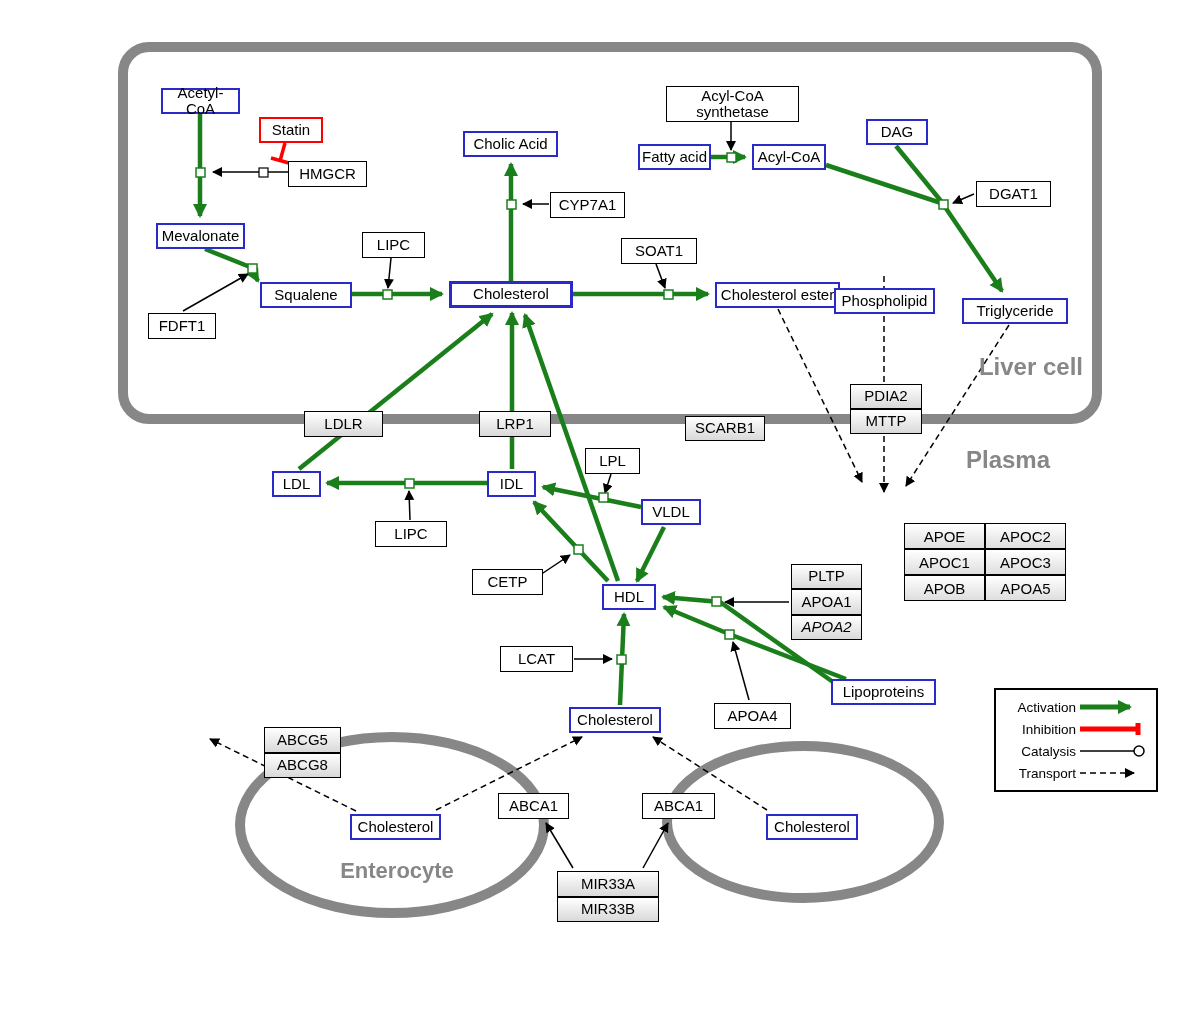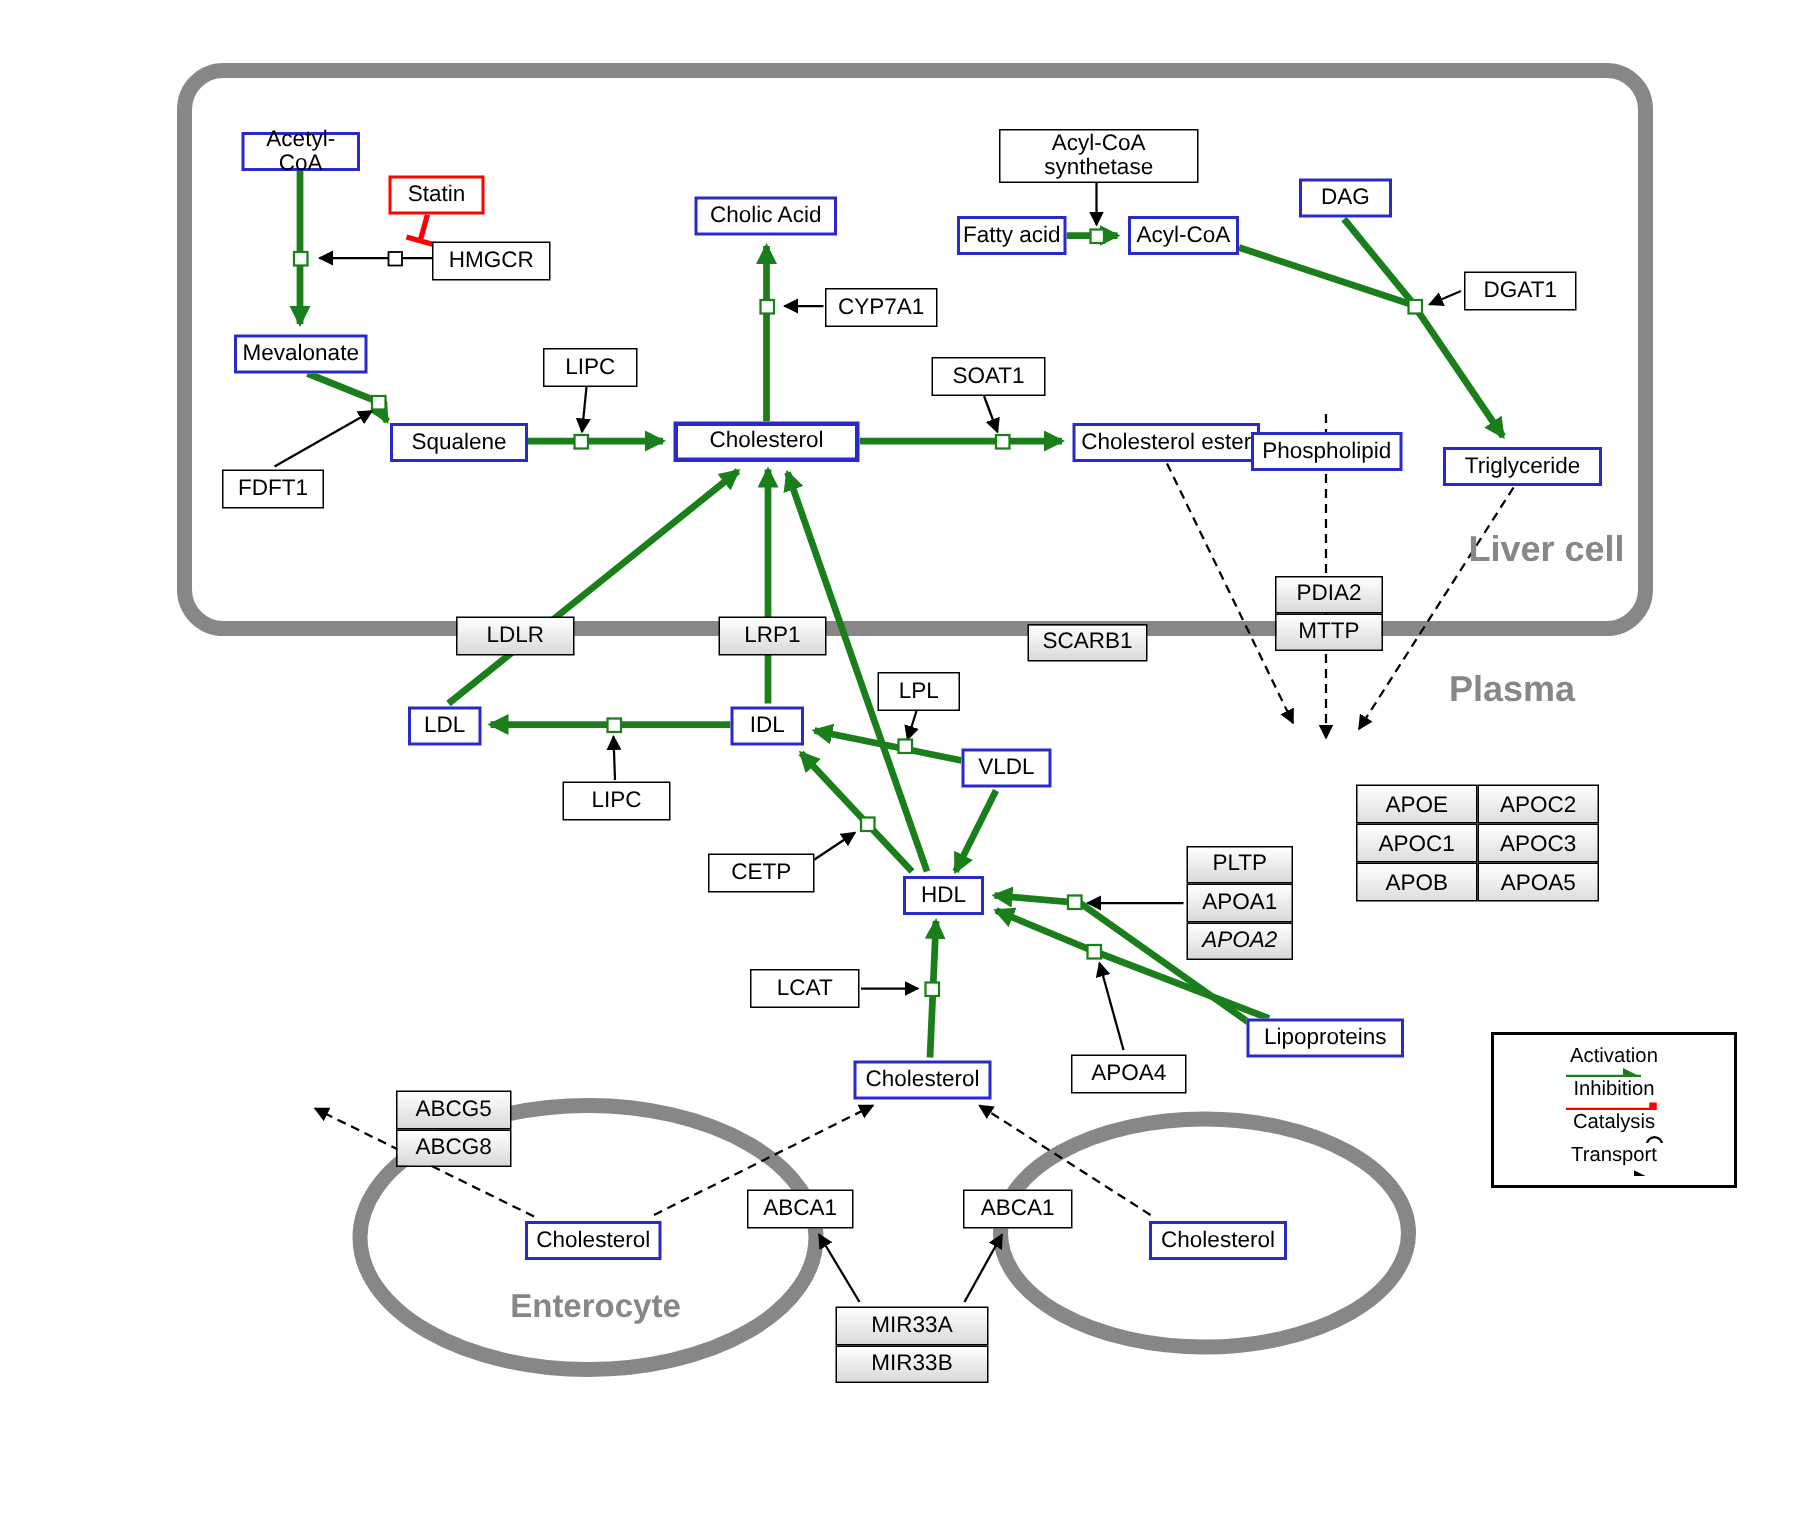--- a/index.html
+++ b/index.html
@@ -22,21 +22,21 @@
   .comp-shape{stroke:var(--compartment,#878787);stroke-width:10;fill:none;}
   .anchor{fill:#fff;stroke:var(--activation,#1a7f1a);stroke-width:1.5;}
   .anchor-b{fill:#fff;stroke:#000;stroke-width:1.2;}
   .apo-table{position:absolute;display:grid;grid-template-columns:81px 81px;}
   .apo-cell{width:81px;height:26px;box-sizing:border-box;border:1px solid #000;
             display:flex;align-items:center;justify-content:center;font-size:15px;
             background:linear-gradient(#ffffff,#dedede);}
   #legend{position:absolute;left:994px;top:688px;width:164px;height:104px;box-sizing:border-box;
           border:2px solid #000;background:#fff;padding:6px 8px;display:flex;
           flex-direction:column;justify-content:space-between;}
-  .legend-row{display:flex;align-items:center;justify-content:space-between;height:22px;flex-direction:column;}
+  .legend-row{display:flex;align-items:center;justify-content:flex-end;height:22px;}
   .legend-label{font-size:13.5px;color:#000;}
 </style>
 </head>
 <body>
 
 <div id="canvas">
 
   <svg id="edges" xmlns="http://www.w3.org/2000/svg">
     <defs>
       <marker id="ag" markerUnits="userSpaceOnUse" markerWidth="16" markerHeight="16" refX="12" refY="7" orient="auto">

